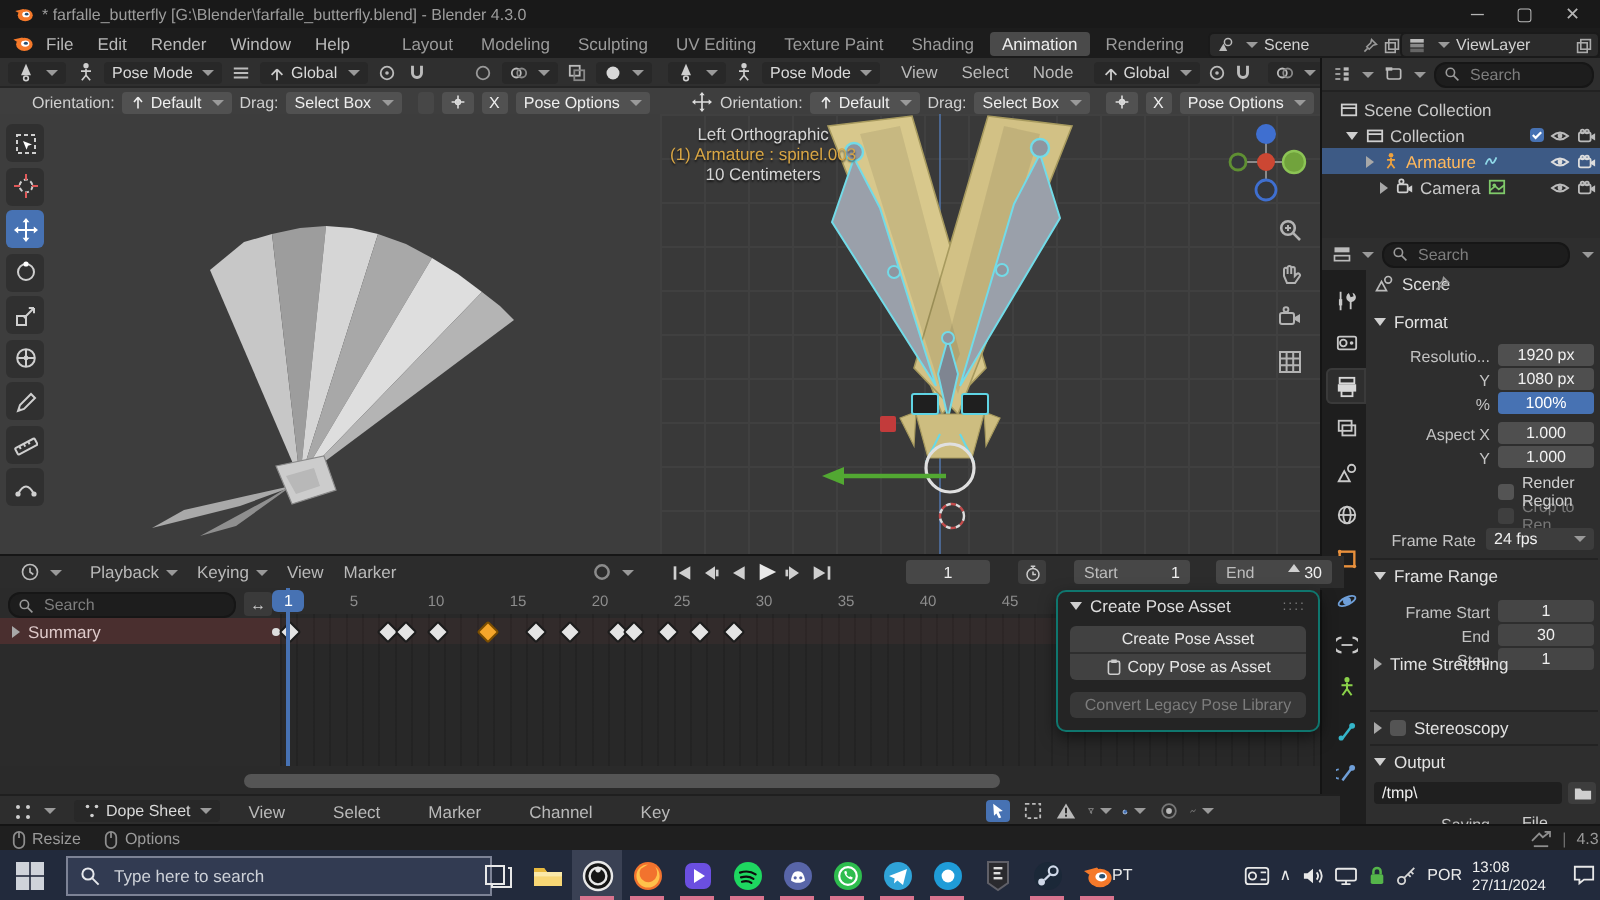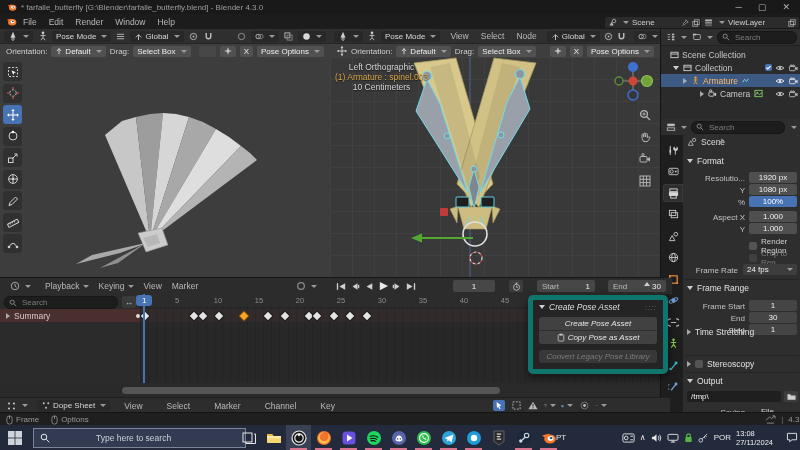--- a/index.html
+++ b/index.html
@@ -16,21 +16,21 @@
   #titlebar .t{font-size:8px;color:#9d9d9d;}
   .winbtn{color:#b5b5b5;font-size:9px;line-height:14px;}
   #menubar{left:0;top:14px;width:800px;height:15px;background:#1c1c1c;border-bottom:1px solid #121212;}
   .mitem{font-size:8.5px;color:#b9b9b9;padding:0 6px;cursor:default;}
   .ws{font-size:8.5px;color:#9b9b9b;padding:1px 6px;border-radius:2px;white-space:nowrap;}
   .ws.active{background:#4a4a4a;color:#ececec;}
   .idwidget{height:11px;background:#2b2b2b;border:1px solid #1a1a1a;border-radius:3px;display:flex;align-items:center;padding:0 3px;gap:3px;font-size:8px;color:#d0d0d0;}
   
   .vp{top:29px;height:248px;background:#3d3d3d;}
   .ehead{left:0;top:0;right:0;height:14px;background:#2f2f2f;border-bottom:1px solid #252525;display:flex;align-items:center;gap:4px;padding:0 4px;}
-  .toolrow{left:0;top:14px;right:0;height:14px;background:#3e3e3e;border-bottom:6px solid #c4b5fd;display:flex;align-items:center;gap:4px;padding:0 6px;}
+  .toolrow{left:0;top:14px;right:0;height:14px;background:#3e3e3e;border-bottom:6px solid #c4b5fd;display:flex;align-items:center;gap:4px;padding:0 16px;}
   .dd{height:11px;background:#282828;border-radius:2px;display:inline-flex;align-items:center;padding:0 4px;gap:2px;font-size:8px;color:#d8d8d8;white-space:nowrap;}
   .fld-dd{height:11px;background:#515151;border-radius:2px;display:inline-flex;align-items:center;padding:0 4px;gap:2px;font-size:8px;color:#eee;white-space:nowrap;}
   .lbl{font-size:8px;color:#cfcfcf;white-space:nowrap;}
   .hicon{width:11px;height:11px;display:inline-flex;align-items:center;justify-content:center;}
   .vpcontent{left:0;top:28px;right:0;bottom:0;overflow:hidden;}
   #vpl-content{background:#3d3d3d;}
   #vpr-content{background:#393939;background-image:linear-gradient(#404040 1px,transparent 1px),linear-gradient(90deg,#404040 1px,transparent 1px);background-size:22px 22px;}
   .tool-btn{position:absolute;left:3px;width:19px;height:19px;background:rgba(25,25,25,.35);border-radius:3px;display:flex;align-items:center;justify-content:center;}
   .tool-btn svg{width:12px;height:12px;}
   .tool-btn.active{background:#4772b3;}
@@ -69,31 +69,31 @@
   .tick{position:absolute;top:2px;width:16px;text-align:center;font-size:7.5px;color:#8d8d8d;}
   #keyarea{left:140px;top:29px;right:0;height:76px;background:#282828;
      background-image:repeating-linear-gradient(90deg,rgba(0,0,0,.12) 0,rgba(0,0,0,.12) 1px,transparent 1px,transparent 8.2px);}
   #sumband{position:absolute;left:140px;top:31px;right:0;height:13px;background:rgba(110,60,60,.15);}
   .key{position:absolute;top:34px;width:6px;height:6px;background:#e4e4e4;border:1px solid #1c1c1c;transform:rotate(45deg);border-radius:1px;}
   .key.sel{background:#f5a62b;border-color:#7a4d00;}
   #playhead{position:absolute;top:16px;height:89px;width:2px;background:#4772b3;}
   #cfbadge{position:absolute;top:17px;width:16px;height:11px;background:#4772b3;border-radius:3px;color:#fff;font-size:8px;display:flex;align-items:center;justify-content:center;}
   #hscroll{position:absolute;left:122px;top:109px;width:378px;height:7px;background:#555;border-radius:3.5px;}
   
-  #poseasset{position:absolute;left:528px;top:17px;width:130px;height:69px;background:#242424;border:5px solid #0f766e;border-radius:5px;box-shadow:0 3px 8px rgba(0,0,0,.5);font-style:italic;}
+  #poseasset{position:absolute;left:528px;top:17px;width:130px;height:69px;background:#242424;border:1px solid #0f766e;border-radius:5px;box-shadow:0 3px 8px rgba(0,0,0,.5);}
   .pabtn{position:absolute;left:6px;width:118px;height:13px;background:#414141;display:flex;align-items:center;justify-content:center;font-size:8px;color:#e6e6e6;gap:3px;}
   .pabtn.dis{background:#383838;color:#7c7c7c;border-radius:3px;}
   
   #dopebar{left:0;top:397px;width:660px;height:15px;background:#2d2d2d;border-top:1px solid #1f1f1f;display:flex;align-items:center;gap:8px;padding:0 5px;}
   
   #statusbar{left:0;top:412px;width:800px;height:13px;background:#1f1f1f;border-top:1px solid #141414;display:flex;align-items:center;gap:12px;padding:0 6px;font-size:8px;color:#9a9a9a;}
   
   #taskbar{left:0;top:425px;width:800px;height:25px;background:#222a3c;display:flex;align-items:center;}
   #tb-search{position:absolute;left:33px;top:3px;width:199px;height:18px;background:#323b52;border:1px solid #7d8396;display:flex;align-items:center;gap:5px;padding:0 6px;}
-  #tb-search input{background:transparent;border:0;outline:0;color:#d7dae0;font-size:8.5px;width:100%;font-family:"Liberation Sans",sans-serif;margin-left:39px;}
+  #tb-search input{background:transparent;border:0;outline:0;color:#d7dae0;font-size:8.5px;width:100%;font-family:"Liberation Sans",sans-serif;}
   #tb-search input::placeholder{color:#cdd1d8;}
   .app{position:relative;width:25px;height:25px;display:flex;align-items:center;justify-content:center;}
   .app svg{width:16px;height:16px;}
   .app.obs{background:#3a4154;}
   .app .run{position:absolute;left:4px;bottom:0;width:17px;height:2px;background:#d9748f;}
   .traytxt{color:#eaeaea;font-size:8px;white-space:nowrap;}
   .mag{width:8px;height:8px;flex:none;}
 </style>
 </head>
 <body>
@@ -124,20 +124,32 @@
           <ellipse cx="10.1" cy="8.1" rx="1.5" ry="1.1" fill="#2a4f6e"></ellipse>
           <path d="M1 5.5L7.5 4l2 2-6 1z" fill="#f5792a"></path>
         </svg>
     </span>
     <span id="top-menus" class="row">
         <span class="mitem">File</span>
         <span class="mitem">Edit</span>
         <span class="mitem">Render</span>
         <span class="mitem">Window</span>
         <span class="mitem">Help</span>
+      </span>
+    <span id="workspaces" class="row" style="margin-left:14px;gap:2px">
+        <span class="ws">Layout</span>
+        <span class="ws">Modeling</span>
+        <span class="ws">Sculpting</span>
+        <span class="ws">UV Editing</span>
+        <span class="ws">Texture Paint</span>
+        <span class="ws">Shading</span>
+        <span class="ws active">Animation</span>
+        <span class="ws">Rendering</span>
+        <span class="ws">Compositing</span>
+        <span class="ws">Geometry Node</span>
       </span>
     <div class="idwidget abs" style="left:604px;top:2px;width:92px">
       <svg width="9" height="9" viewBox="0 0 12 12">
           <circle cx="8" cy="4" r="2.4" fill="none" stroke="#bbb"></circle>
           <path d="M2 10l3-5 2.5 5z" fill="#bbb"></path>
         </svg>
         <i class="chev"></i>
       <span style="flex:1">Scene</span>
       <svg width="8" height="8" viewBox="0 0 10 10">
           <path d="M6 1l3 3-2 .5L4.5 7 3 5.5 5.5 3z" fill="none" stroke="#999"></path>
@@ -586,21 +598,21 @@
           </span>
         <span class="oic" style="margin-right:3px">
             <svg width="9" height="8" viewBox="0 0 10 8">
               <rect x="0.5" y="2" width="6.5" height="5" rx="1" fill="none" stroke="#ddd"></rect>
               <path d="M7 4l2.5-1.5v4L7 5z" fill="#ddd"></path>
               <circle cx="2.5" cy="1.5" r="1" fill="none" stroke="#ddd"></circle>
               <circle cx="5" cy="1.5" r="1" fill="none" stroke="#ddd"></circle>
             </svg>
           </span>
       </div>
-      <div class="outrow" style="top:58px;padding-left:39px">
+      <div class="outrow" style="top:58px;padding-left:29px">
         <i class="tri-r"></i>
         <span class="oic">
             <svg width="9" height="9" viewBox="0 0 10 10">
               <rect x="1" y="3.5" width="5.5" height="4.5" rx="0.8" fill="none" stroke="#cfcfcf"></rect>
               <path d="M6.5 5.5L9 4v4L6.5 6.5z" fill="#cfcfcf"></path>
               <circle cx="3" cy="2" r="1.2" fill="none" stroke="#cfcfcf"></circle>
             </svg>
           </span>
         <span>Camera</span>
         <span class="oic">
@@ -1044,21 +1056,21 @@
         </span>
     </span>
   </div>
 
   <div id="statusbar" class="abs">
     <span class="row" style="gap:3px">
       <svg width="7" height="10" viewBox="0 0 8 11">
           <rect x="1" y="0.8" width="6" height="9.4" rx="3" fill="none" stroke="#8e8e8e"></rect>
           <path d="M4 0.8v3.5" stroke="#8e8e8e"></path>
         </svg>
-      <span>Frame</span>
+      <span>Resize</span>
     </span>
     <span class="row" style="gap:3px">
       <svg width="7" height="10" viewBox="0 0 8 11">
           <rect x="1" y="0.8" width="6" height="9.4" rx="3" fill="none" stroke="#8e8e8e"></rect>
           <path d="M4 0.8v3.5" stroke="#8e8e8e"></path>
         </svg>
       <span>Options</span>
     </span>
     <span style="flex:1"></span>
     <span class="row" style="gap:5px">

